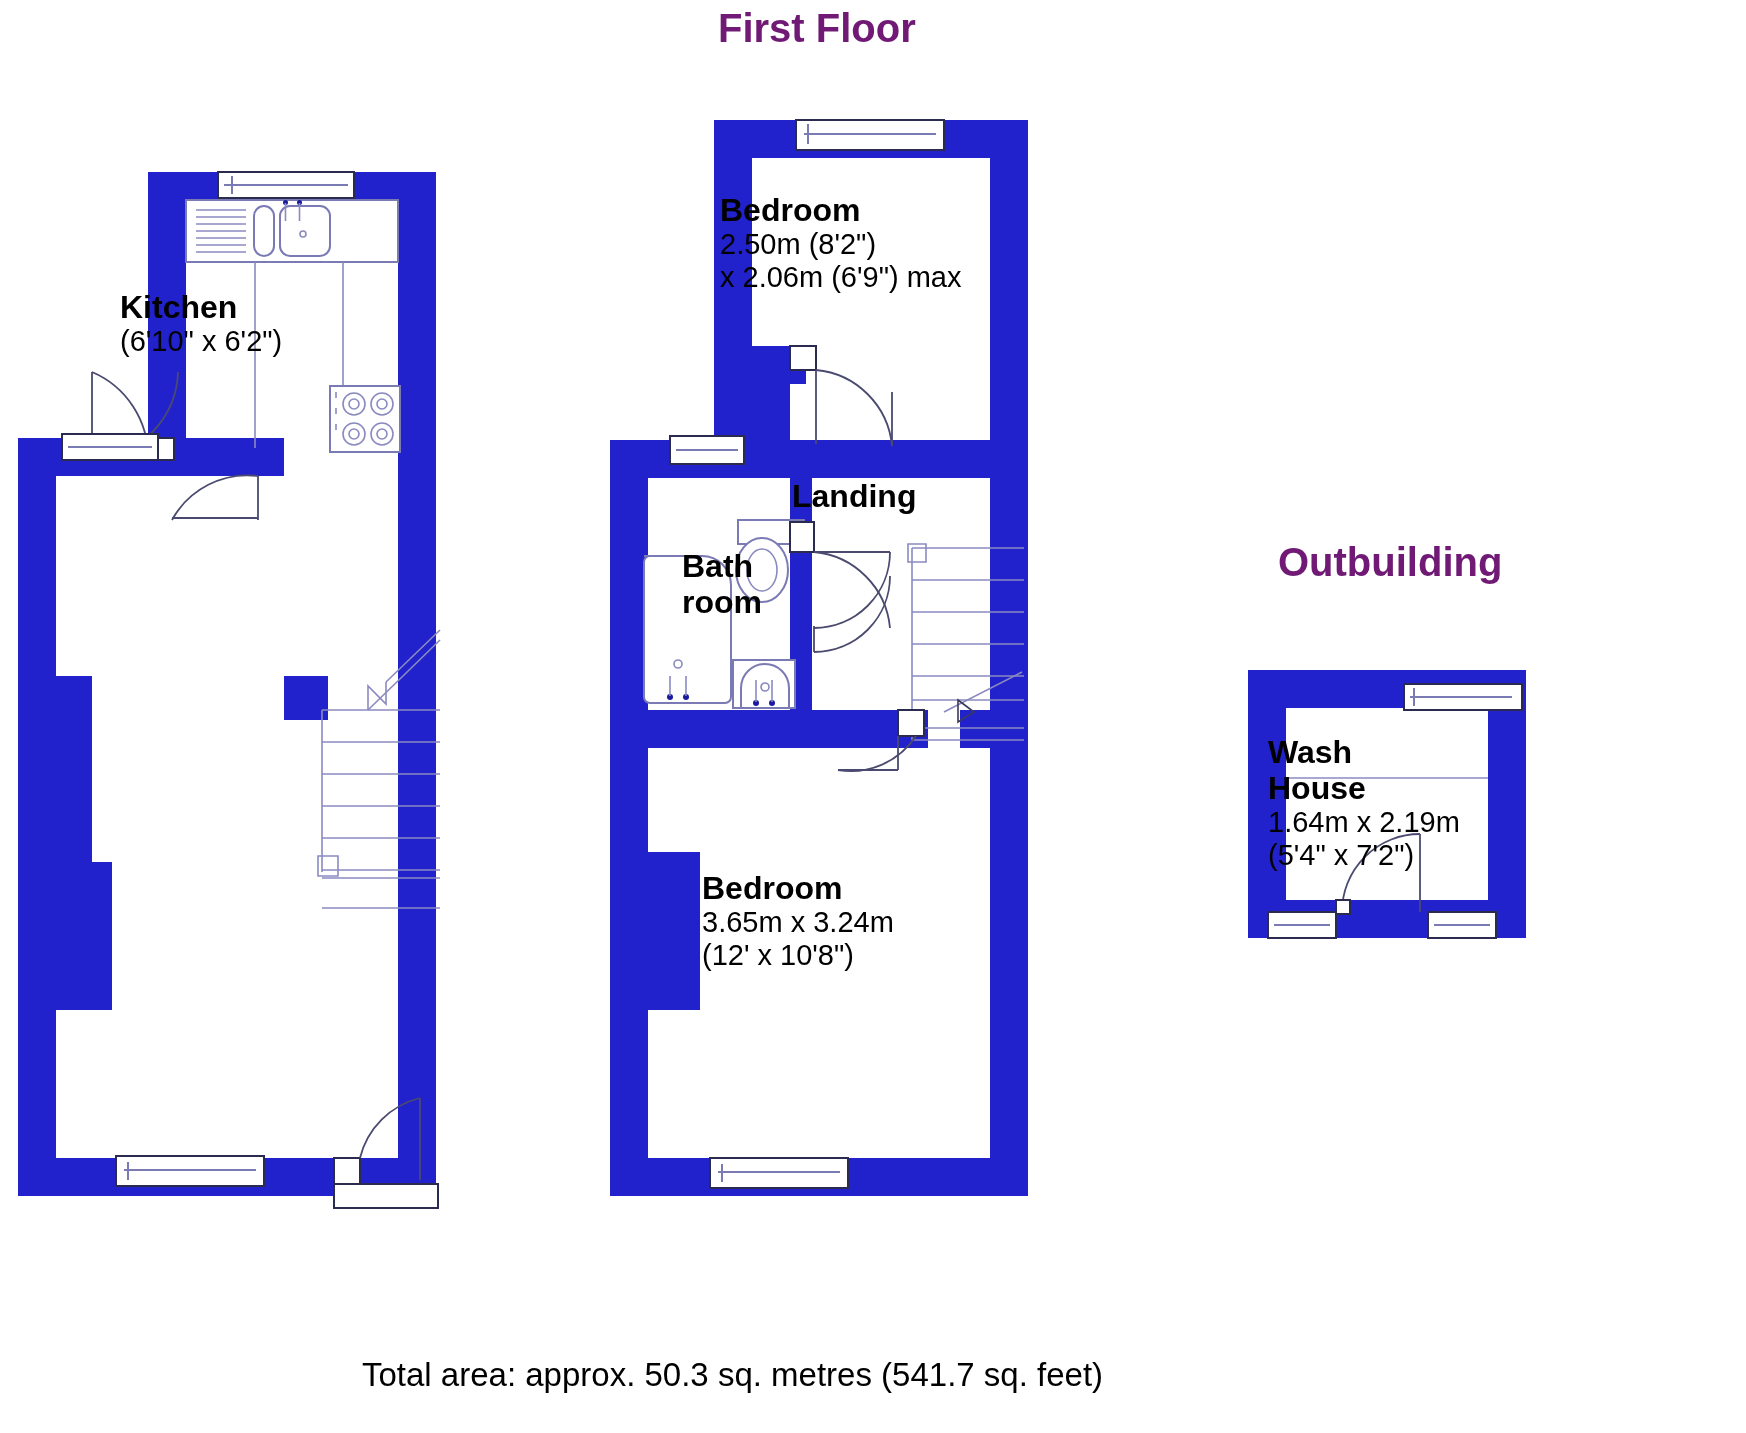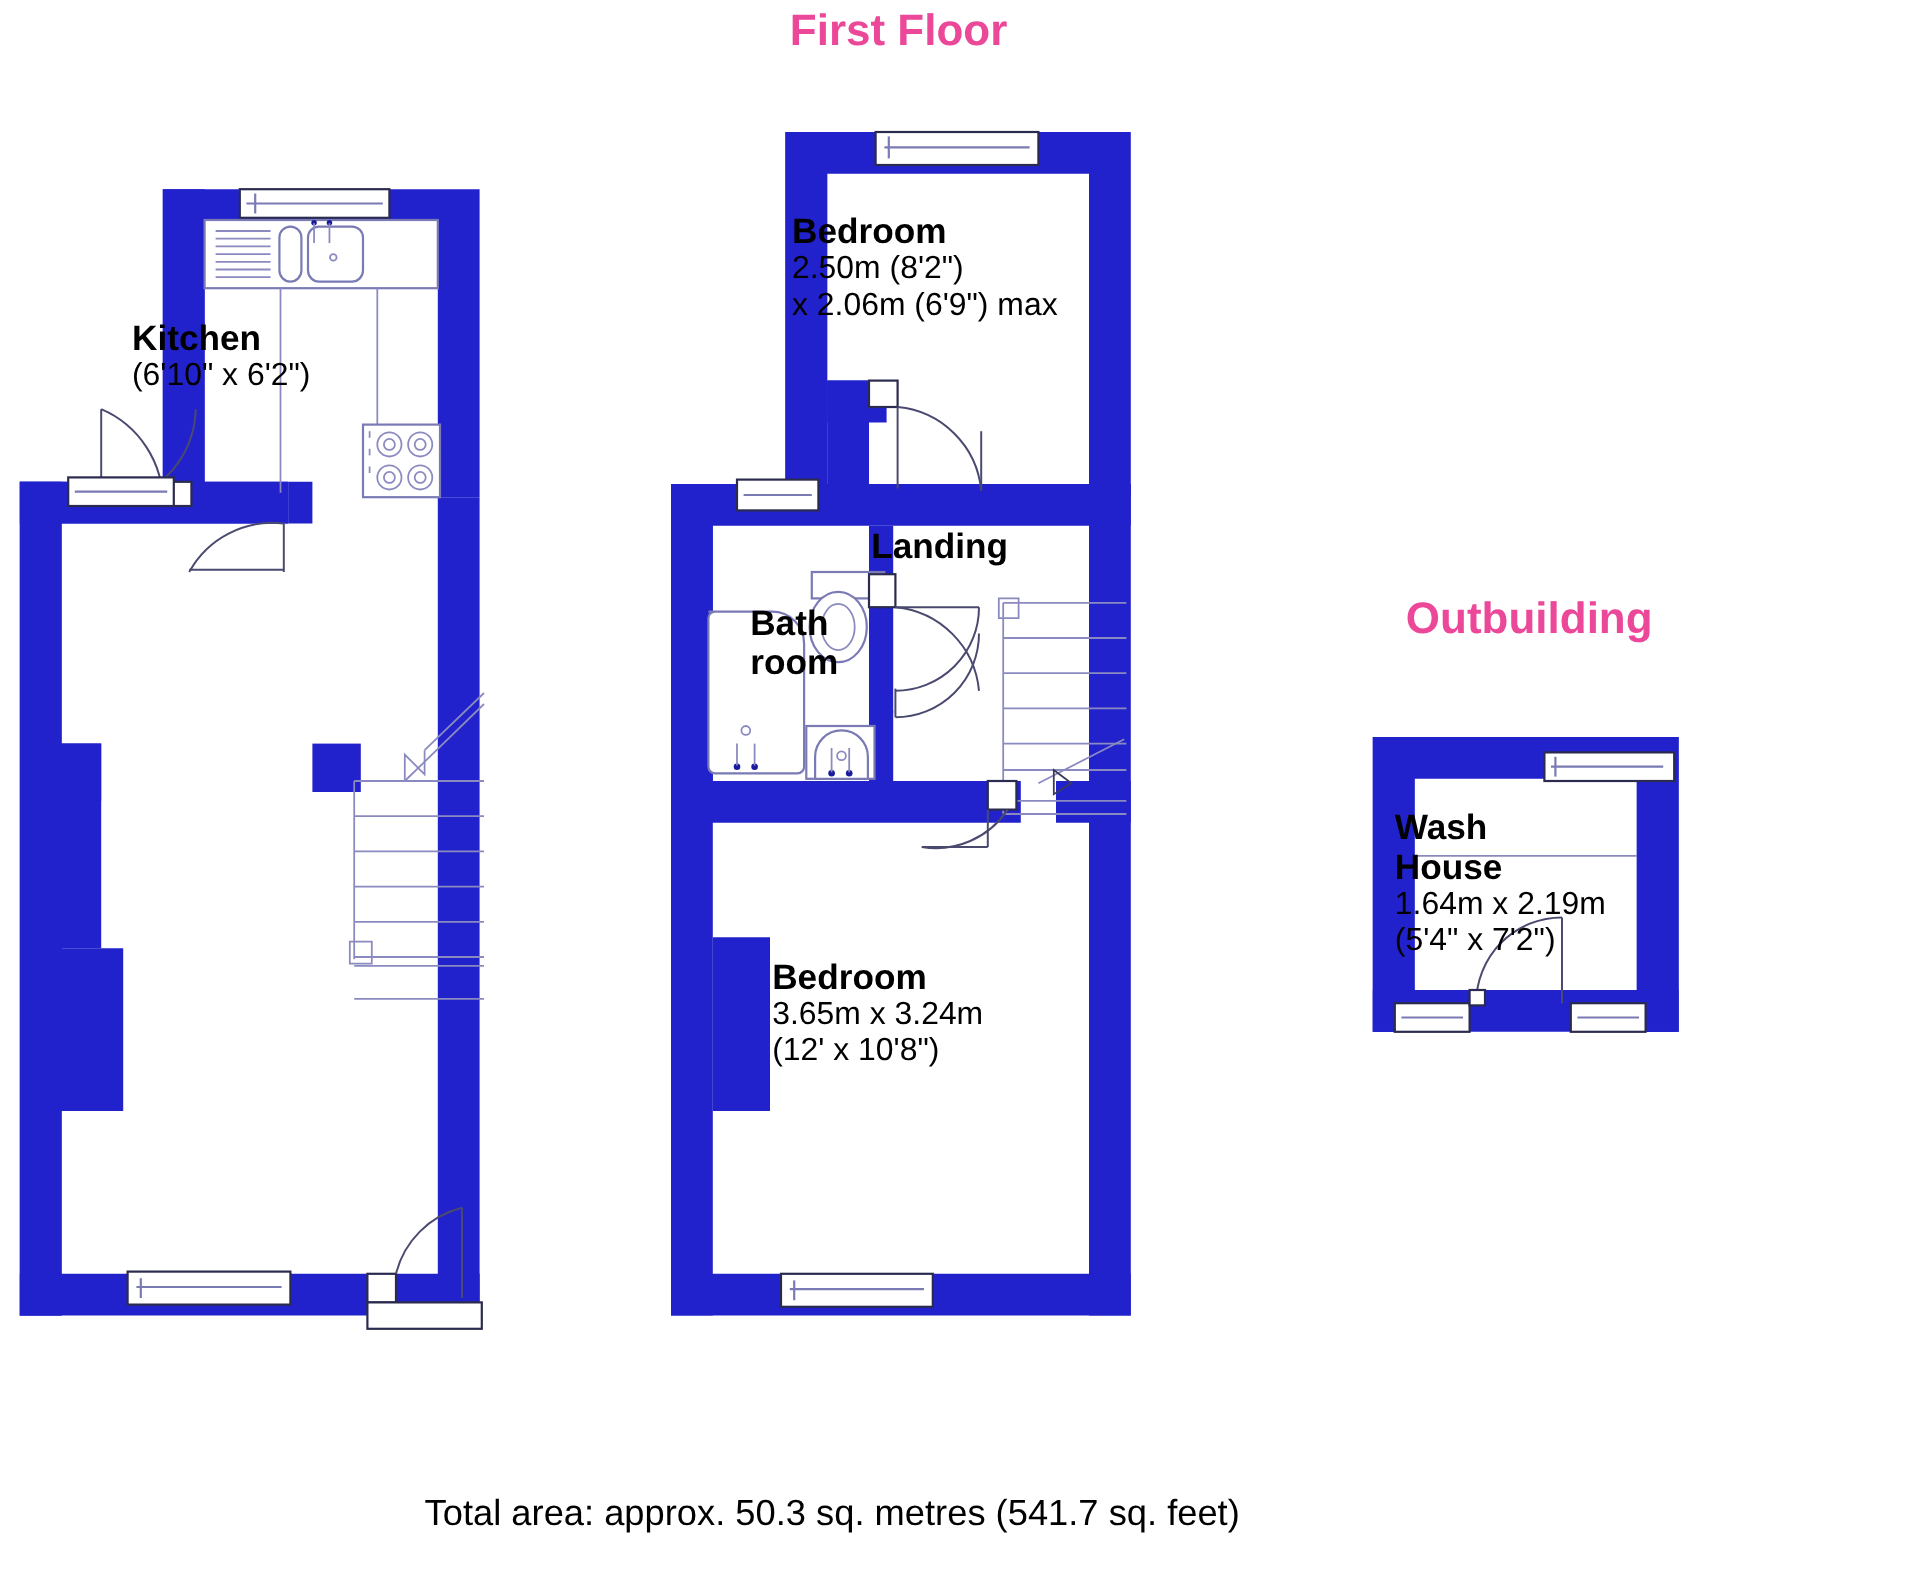--- a/index.html
+++ b/index.html
@@ -1,36 +1,36 @@
 <!DOCTYPE html>
 <html><head>
 <meta charset="utf-8">
 <style>
   html,body{margin:0;padding:0;background:#fff;}
   body{width:1746px;height:1433px;position:relative;overflow:hidden;
        font-family:"Liberation Sans", sans-serif;color:#000;}
   .stage{position:absolute;left:0;top:0;width:1746px;height:1433px;}
 
   .title{position:absolute;font-weight:bold;font-size:40px;letter-spacing:0px;
-         white-space:nowrap;color:#ec4899;}
+         white-space:nowrap;color:#701a75;}
 
   .lbl{position:absolute;white-space:nowrap;line-height:1.13;}
   .lbl .nm{font-weight:bold;font-size:32px;display:block;}
   .lbl .dim{font-size:29px;display:block;}
 
   svg{position:absolute;left:0;top:0;overflow:visible;}
   .wall{fill:#2222CC;}
   .thin2{fill:none;stroke:#8a8ac0;stroke-width:1.6;}
   .dark{fill:none;stroke:#3a3a5c;stroke-width:1.6;}
   .winbox{fill:#ffffff;stroke:#2b2b4f;stroke-width:2;}
   .winline{fill:none;stroke:#7a7ab5;stroke-width:2;}
   .doorarc{fill:none;stroke:#4a4a70;stroke-width:1.8;}
   .fixture{fill:#ffffff;stroke:#7a7ab5;stroke-width:2;}
   .tapdot{fill:#1a1a9e;}
-  .totalline{position:absolute;font-size:33px;white-space:nowrap;margin-left:24px;}
+  .totalline{position:absolute;font-size:33px;white-space:nowrap;}
 </style>
 </head>
 <body>
 
 <div class="stage">
 
   <div class="title" style="left:718px;top:6px;">First Floor</div>
   <div class="title" style="left:1278px;top:540px;">Outbuilding</div>
 
   <svg width="1746" height="1433">

